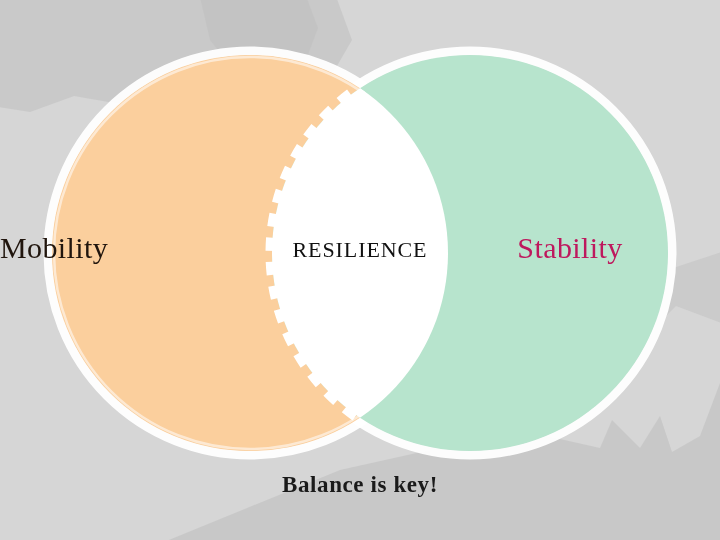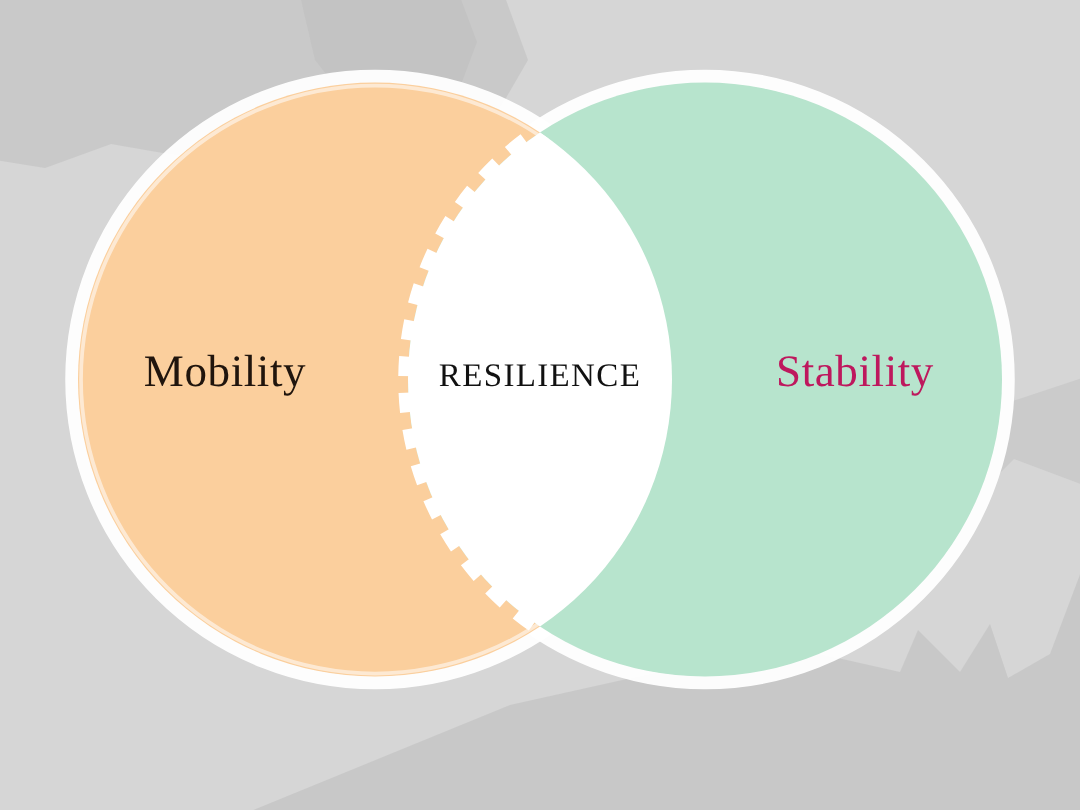--- a/index.html
+++ b/index.html
@@ -38,21 +38,21 @@
     white-space: nowrap;
     color: #16211c;
     line-height: 1;
     user-select: none;
   }
 
   #label-left {
     left: 0;
     top: 233px;
     width: 300px;
-    text-align: center;
+    text-align: left;
     font-size: 30px;
     letter-spacing: 0.4px;
     color: #20150d;
   }
 
   #label-right {
     left: 420px;
     top: 233px;
     width: 300px;
     text-align: center;
@@ -131,14 +131,15 @@
 
     <circle cx="250" cy="253" r="196" fill="none" stroke="#ffffff" stroke-width="2.5" opacity="0.55"></circle>
   </svg>
 
   <div class="label" id="label-left">Mobility</div>
 
   <div class="label" id="label-right">Stability</div>
 
   <div class="label" id="label-center">RESILIENCE</div>
 
+  <div class="label" id="caption">Balance is key!</div>
 
 </div>
 
 </body></html>

